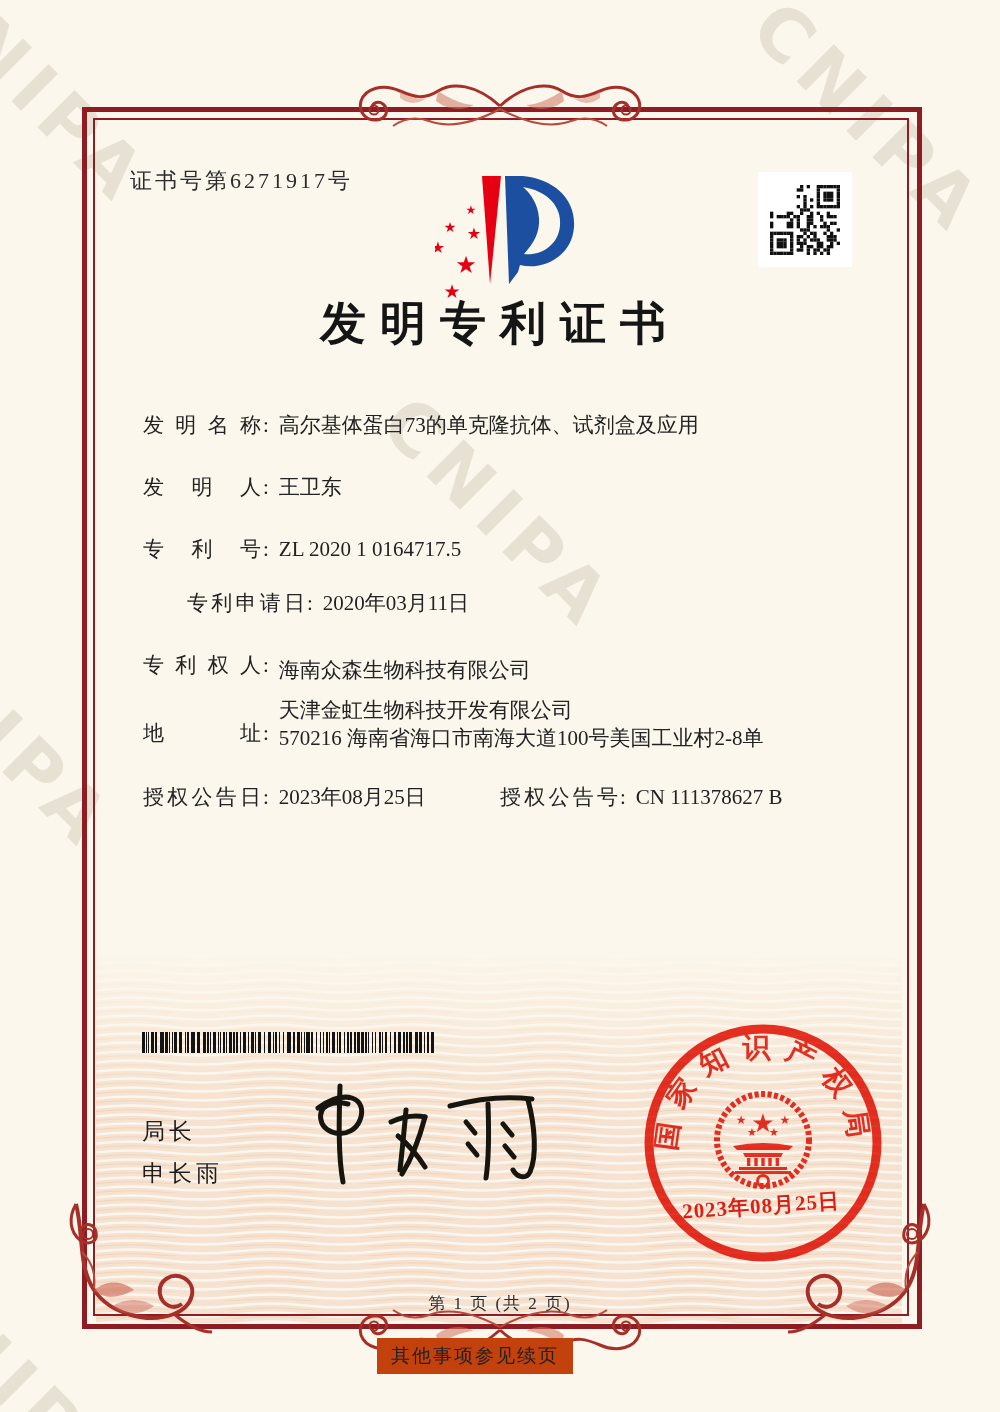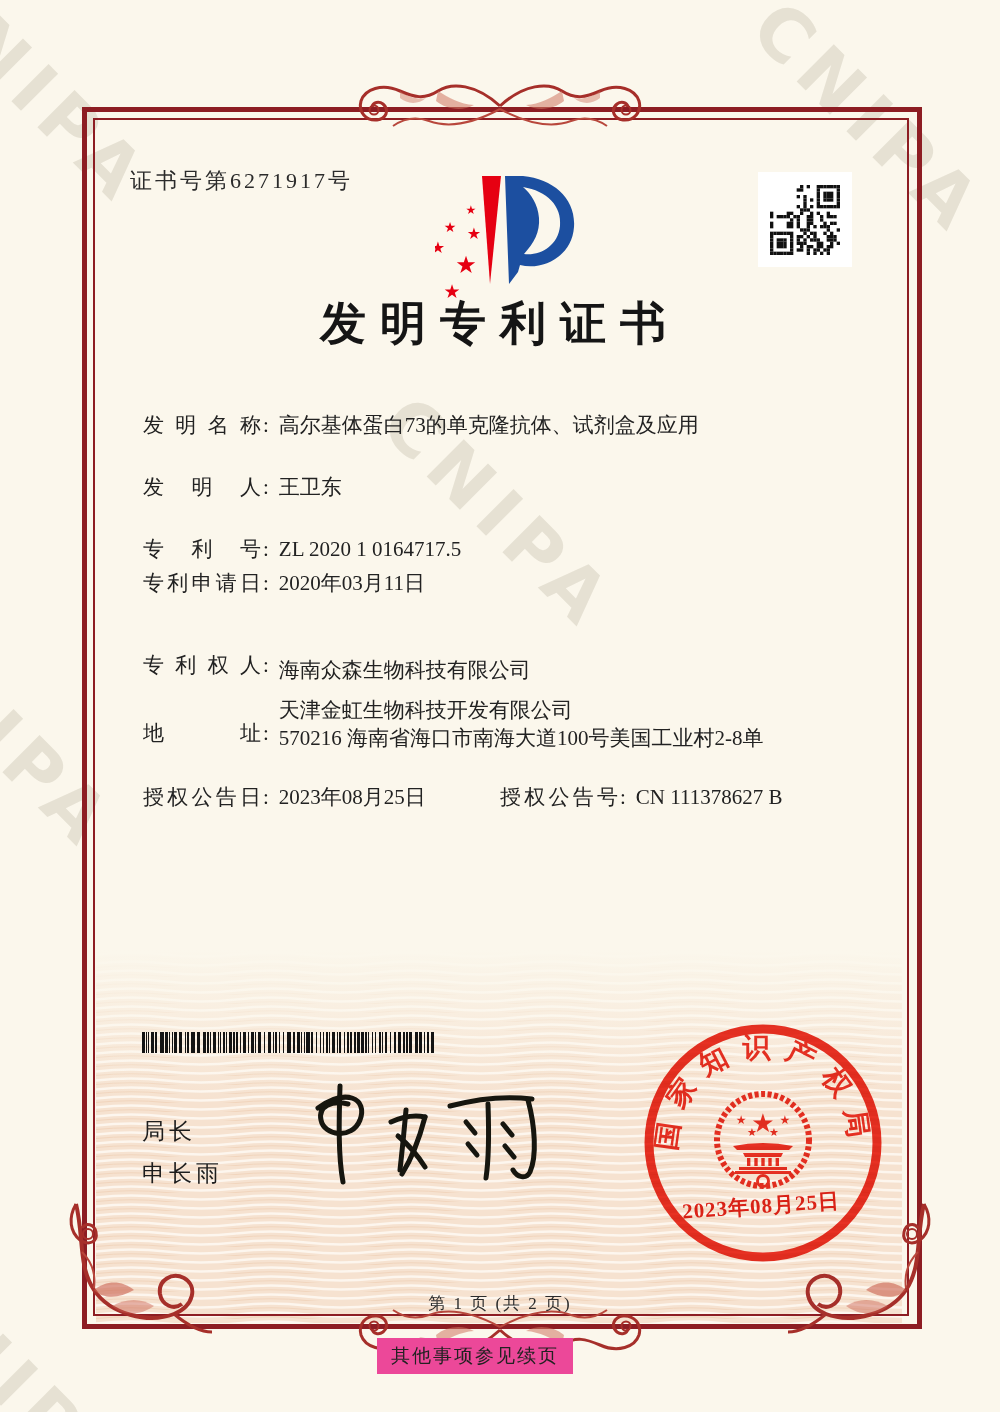--- a/index.html
+++ b/index.html
@@ -53,21 +53,21 @@
   .seal{position:absolute; left:638px; top:1018px; mix-blend-mode:multiply;}
   .seal-date{
     position:absolute; left:676px; top:1192px; width:170px; text-align:center;
     font-size:21px; font-weight:600; color:#e0251a; transform:rotate(-4deg);
     letter-spacing:1px; mix-blend-mode:multiply;
   }
   .page-info{position:absolute; left:0; top:1292px; width:1000px; text-align:center;
     font-size:17px; letter-spacing:2px; color:#2c2c2c;}
   .cont-note{
     position:absolute; left:377px; top:1338px; width:196px; padding:5px 0;
-    background:#ec4899; text-align:center; font-size:19px; letter-spacing:2px; color:#222;
+    background:#c2410c; text-align:center; font-size:19px; letter-spacing:2px; color:#222;
   }
   
   .orn{position:absolute; pointer-events:none;}
 </style>
 </head>
 <body>
 
 <div class="page">
 
   <div class="wm" style="left:-40px; top:-45px;">CNIPA</div>
@@ -337,21 +337,21 @@
   <div class="field-row" style="top:472px;">
     <span class="lbl">发明人</span>
       <span class="colon">:</span>
     <span class="val">王卫东</span>
   </div>
   <div class="field-row" style="top:534px;">
     <span class="lbl">专利号</span>
       <span class="colon">:</span>
     <span class="val">ZL 2020 1 0164717.5</span>
   </div>
-  <div class="field-row" style="top:568px;">
+  <div class="field-row" style="top:588px;margin-left:44px;">
     <span class="lbl">专利申请日</span>
       <span class="colon">:</span>
     <span class="val">2020年03月11日</span>
   </div>
   <div class="field-row" style="top:650px;">
     <span class="lbl">专利权人</span>
       <span class="colon">:</span>
     <span class="val val-lines">
       <div>海南众森生物科技有限公司</div>
       <div>天津金虹生物科技开发有限公司</div>

